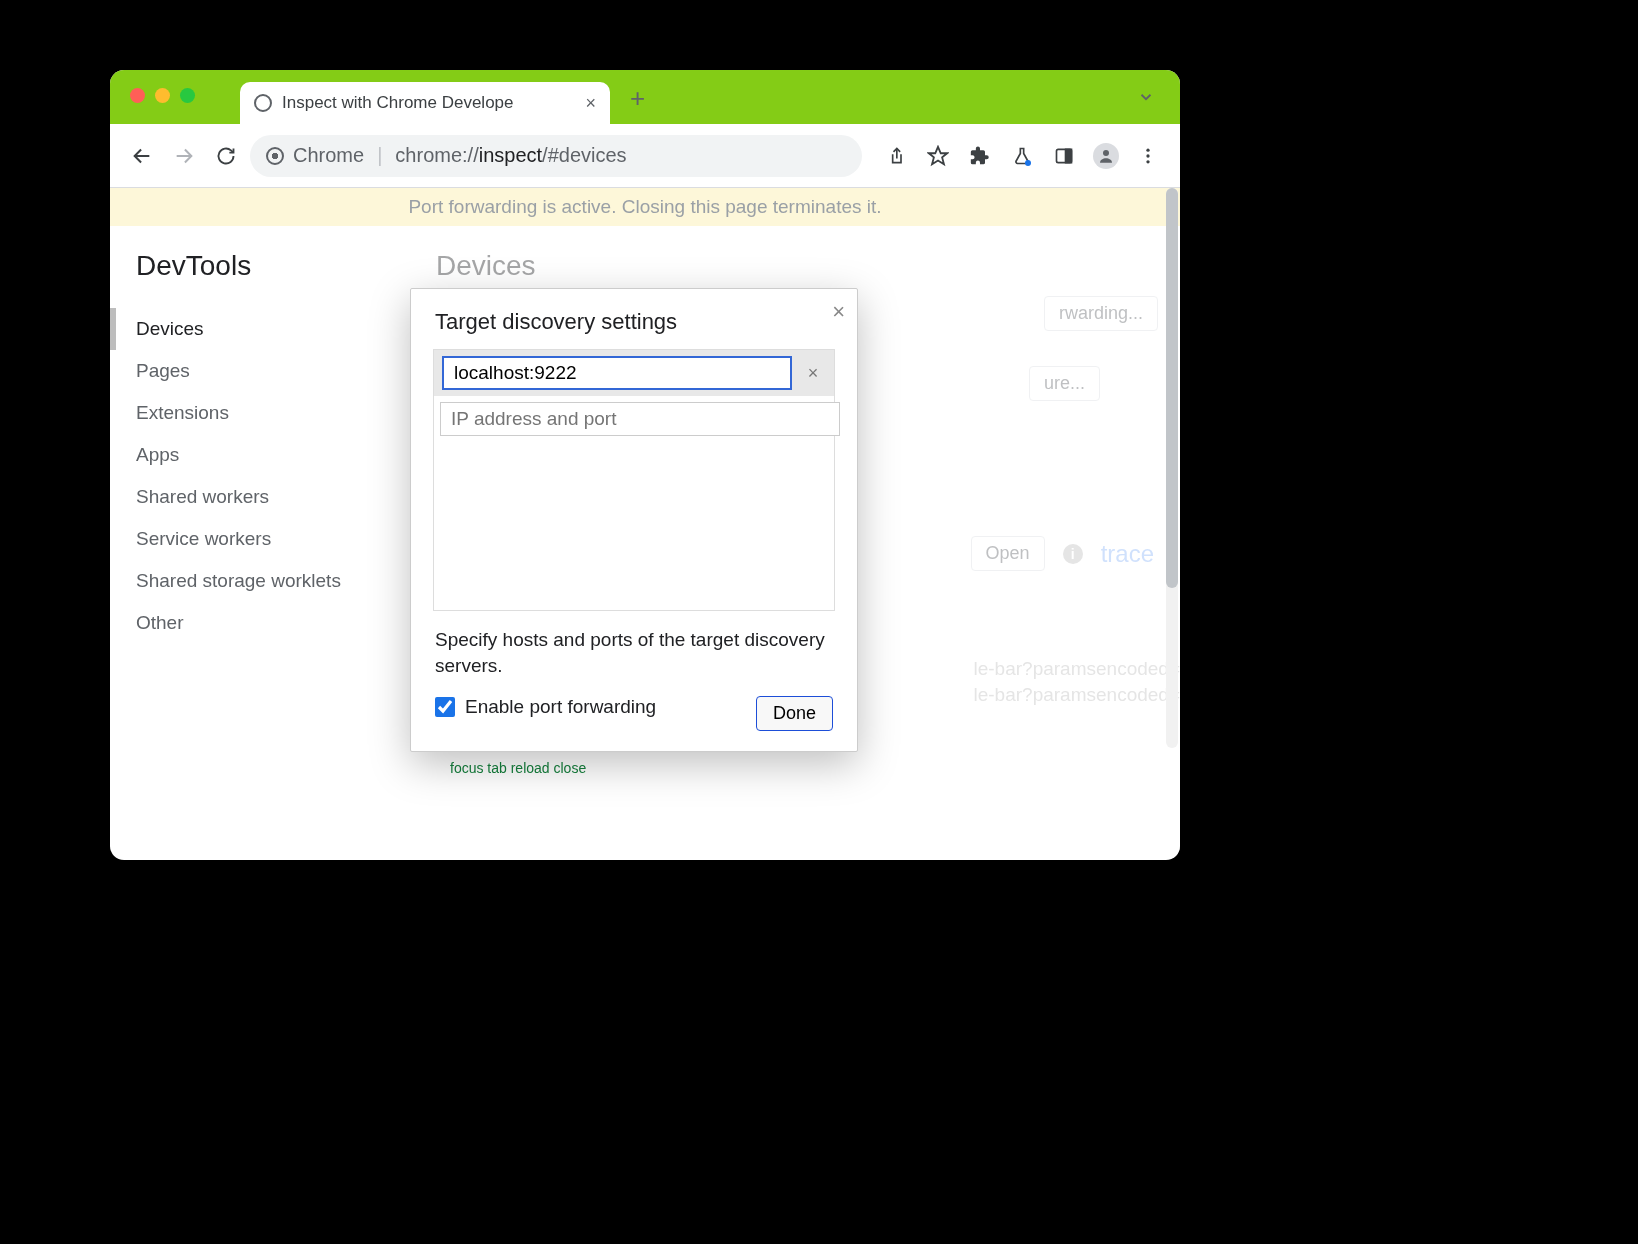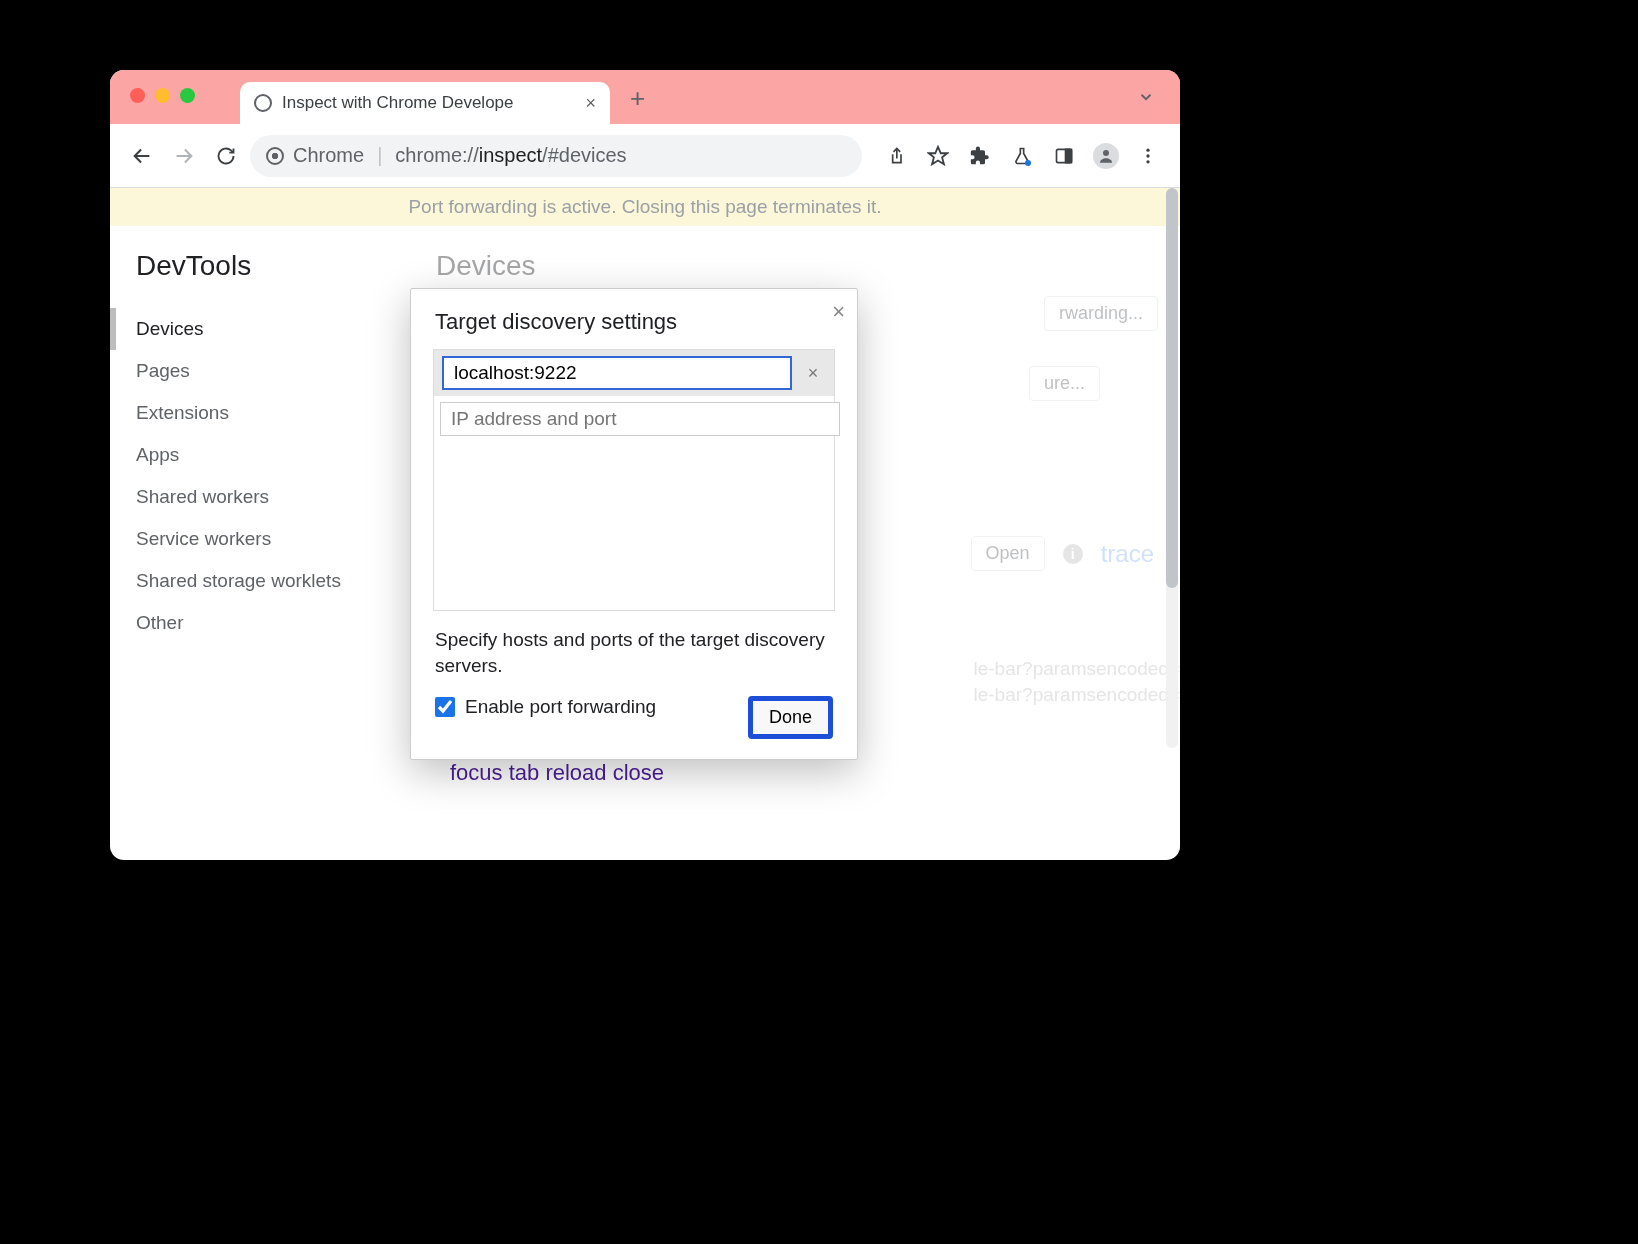--- a/index.html
+++ b/index.html
@@ -14,21 +14,21 @@
   position: absolute;
   left: 110px; top: 70px;
   width: 1070px; height: 790px;
   background: #fff;
   border-radius: 14px;
   overflow: hidden;
   box-shadow: 0 30px 60px rgba(0,0,0,.4);
 }
 .titlebar {
   height: 54px;
-  background: #fca5a5;
+  background: #84cc16;
   display: flex; align-items: flex-end;
   padding: 0 10px;
   position: relative;
 }
 .traffic-lights { position:absolute; left:20px; top:18px; display:flex; gap:10px; }
 .tl { width:15px; height:15px; border-radius:50%; }
 .tl.red{background:#ff5f57;} .tl.yellow{background:#febc2e;} .tl.green{background:#28c840;}
 .tab {
   margin-left: 120px;
   height: 42px; width: 370px;
@@ -86,28 +86,28 @@
 .targets{border:1px solid #ddd;margin:0 22px 16px;}
 .target-row{display:flex;align-items:center;background:#e8e8e8;padding:6px 8px;gap:8px;}
 .target-row input{flex:1;height:34px;border:2px solid #3367d6;background:#fff;font-size:19px;padding:0 10px;outline:none;}
 .target-row .remove{width:26px;height:26px;display:flex;align-items:center;justify-content:center;color:#777;cursor:pointer;font-size:18px;}
 .target-empty input{width:100%;height:34px;border:1px solid #ccc;background:#fff;font-size:19px;padding:0 10px;color:#888;margin:6px;}
 .targets .empty-area{height:168px;background:#fff;}
 .modal .hint{padding:0 24px;font-size:19px;color:#202124;line-height:1.35;}
 .modal .footer{display:flex;align-items:flex-start;justify-content:space-between;padding:18px 24px 20px;}
 .modal .footer label{display:flex;align-items:center;gap:10px;font-size:19px;color:#202124;}
 .modal .footer input[type=checkbox]{width:20px;height:20px;accent-color:#1a73e8;}
-.modal .done{border:5px solid #1d4ed8;background:#f8f8f8;padding:6px 16px;font-size:18px;border-radius:4px;cursor:pointer;}
+.modal .done{border:1px solid #1d4ed8;background:#f8f8f8;padding:6px 16px;font-size:18px;border-radius:4px;cursor:pointer;}
 .bg-row1{position:absolute;right:22px;top:70px;}
 .bg-row2{position:absolute;right:80px;top:140px;}
 .bg-row3{position:absolute;right:26px;top:310px;display:flex;align-items:center;gap:18px;}
 .bg-row3 .info-ic{width:20px;height:20px;border-radius:50%;background:#bdbdbd;color:#fff;display:flex;align-items:center;justify-content:center;font-size:14px;font-weight:bold;}
 .bg-trace-text{color:#8ab4f8;font-size:24px;}
 .bg-params{position:absolute;right:0px;top:430px;font-size:19px;color:#bdbdbd;line-height:1.35;text-align:left;}
-.bg-actions{position:absolute;left:340px;top:690px;font-size:22px;color:#4c1d95;}
+.bg-actions{position:absolute;left:340px;top:690px;font-size:14px;color:#15803d;}
 </style>
 </head>
 <body>
 
 <div class="outer">
 <div class="browser-window">
 
   <div class="titlebar">
     <div class="traffic-lights">
       <div class="tl red"></div>

